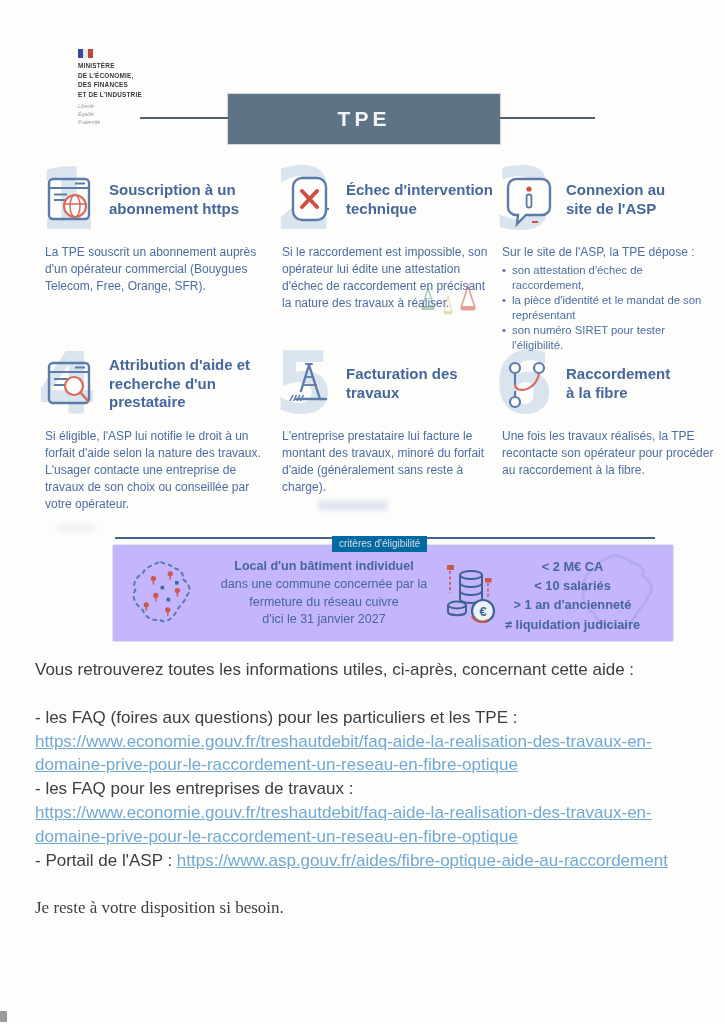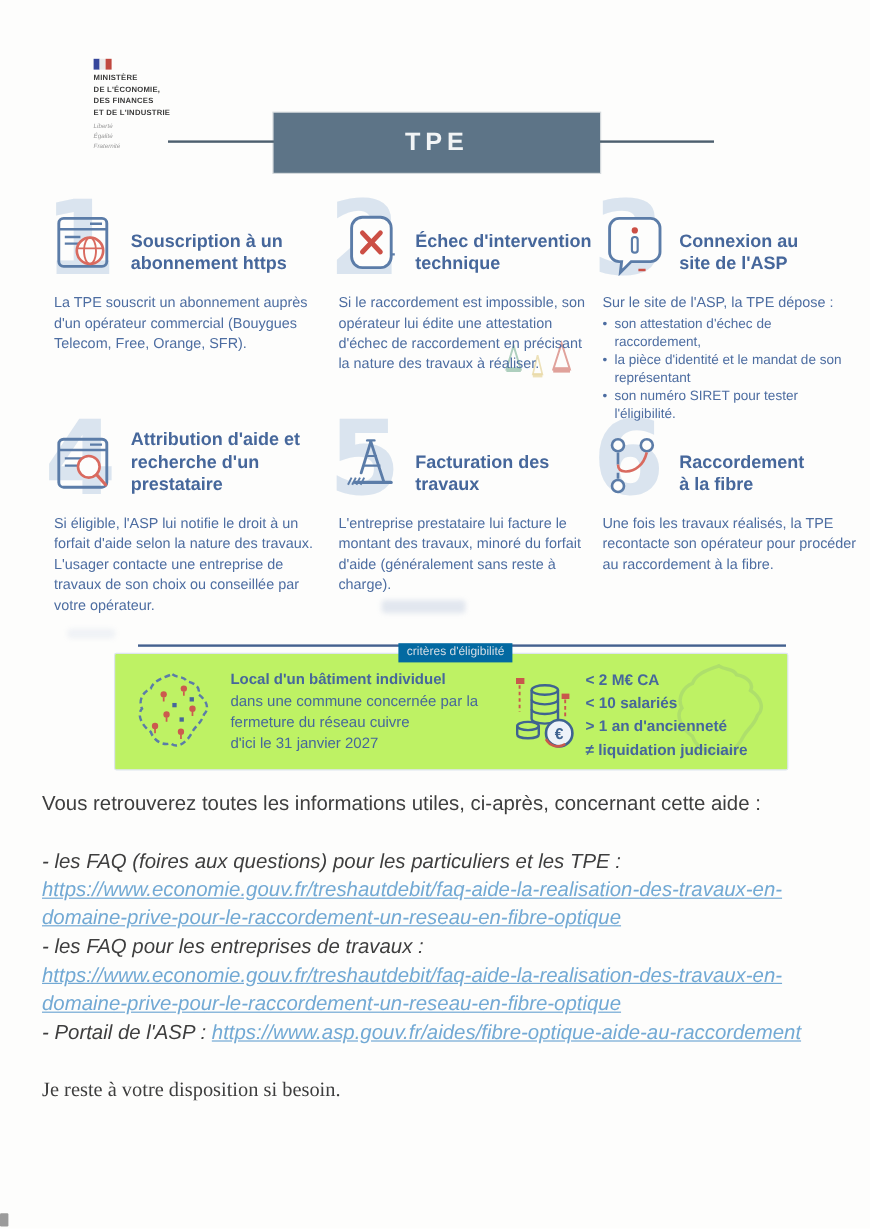--- a/index.html
+++ b/index.html
@@ -22,44 +22,44 @@
   .motto{margin-top:4px;font-size:5.2px;font-style:italic;color:#9a9a9a;line-height:1.5;}
 
   
   .banner-line{position:absolute;left:140px;top:117px;width:455px;height:2px;background:#4d5f6e;}
   .banner-box{position:absolute;left:228px;top:94px;width:272px;height:50px;background:#5d7487;display:flex;align-items:center;justify-content:center;box-shadow:0 0 0 1px rgba(90,110,125,.25);}
   .banner-title{color:#f2f4f5;font-size:21px;font-weight:bold;letter-spacing:4px;}
 
   
   .card{position:absolute;}
   .ghost-num{position:absolute;left:-8px;top:-12px;font-size:86px;font-weight:bold;color:rgba(190,207,228,.55);line-height:1;z-index:0;font-family:"DejaVu Sans",sans-serif;}
-  .step-head{position:relative;z-index:1;display:flex;align-items:flex-end;min-height:62px;}
+  .step-head{position:relative;z-index:1;display:flex;align-items:center;min-height:62px;}
   .step-icon{width:54px;height:54px;flex:0 0 54px;margin-top:2px;}
   .step-title{margin-left:10px;font-size:15px;font-weight:bold;color:#46679b;line-height:1.25;padding-top:2px;}
   .step-body{position:relative;z-index:1;margin-top:14px;font-size:12px;color:#4d6da1;line-height:1.42;}
   .bullets{margin-top:2px;}
   .bullet{position:relative;padding-left:10px;font-size:11.3px;color:#4d6da1;line-height:1.32;}
   .bullet::before{content:"•";position:absolute;left:0;top:0;color:#4d6da1;}
   .cones{position:absolute;right:14px;bottom:-6px;z-index:0;}
 
   
   .criteria-topline{position:absolute;left:115px;top:537px;width:540px;height:2px;background:#44618f;}
   .criteria-badge{position:absolute;left:332px;top:536px;background:#0369a1;color:#d4dde5;font-size:10px;padding:2px 7px 3px;z-index:2;}
-  .criteria-box{position:absolute;left:95px;top:544px;width:560px;height:96px;background:#bef264;border:1px solid #dde5ee;border-radius:2px;}
+  .criteria-box{position:absolute;left:112px;top:544px;width:560px;height:96px;background:#c4b5fd;border:1px solid #dde5ee;border-radius:2px;text-align:center;}
   .map-icon{position:absolute;left:14px;top:12px;}
   .loc-text{position:absolute;left:96px;top:13px;width:230px;font-size:12.5px;color:#46679b;line-height:1.42;}
   .loc-text .b{font-weight:bold;}
   .coins-icon{position:absolute;left:328px;top:8px;}
   .thresholds{position:absolute;left:392px;top:12px;font-size:12.8px;font-weight:600;color:#46679b;line-height:1.5;}
   .ghost-map{position:absolute;left:462px;top:4px;opacity:.13;}
 
   
   .footer{position:absolute;left:35px;top:658px;width:664px;font-size:17px;color:#3e3e3e;line-height:1.4;}
   .footer .intro{margin:0 0 24px 0;}
-  .footer p.linkline{margin:0;font-style:italic;}
+  .footer p.linkline{margin:0;}
   .footer .closing{margin:24px 0 0 0;font-family:Liberation Serif, serif;}
   a.doclink{color:#72a9d4;text-decoration:underline;overflow-wrap:anywhere;cursor:pointer;}
 </style>
 </head>
 <body>
 
 <div class="page">
 
   <div class="logo">
     <div class="flag">

